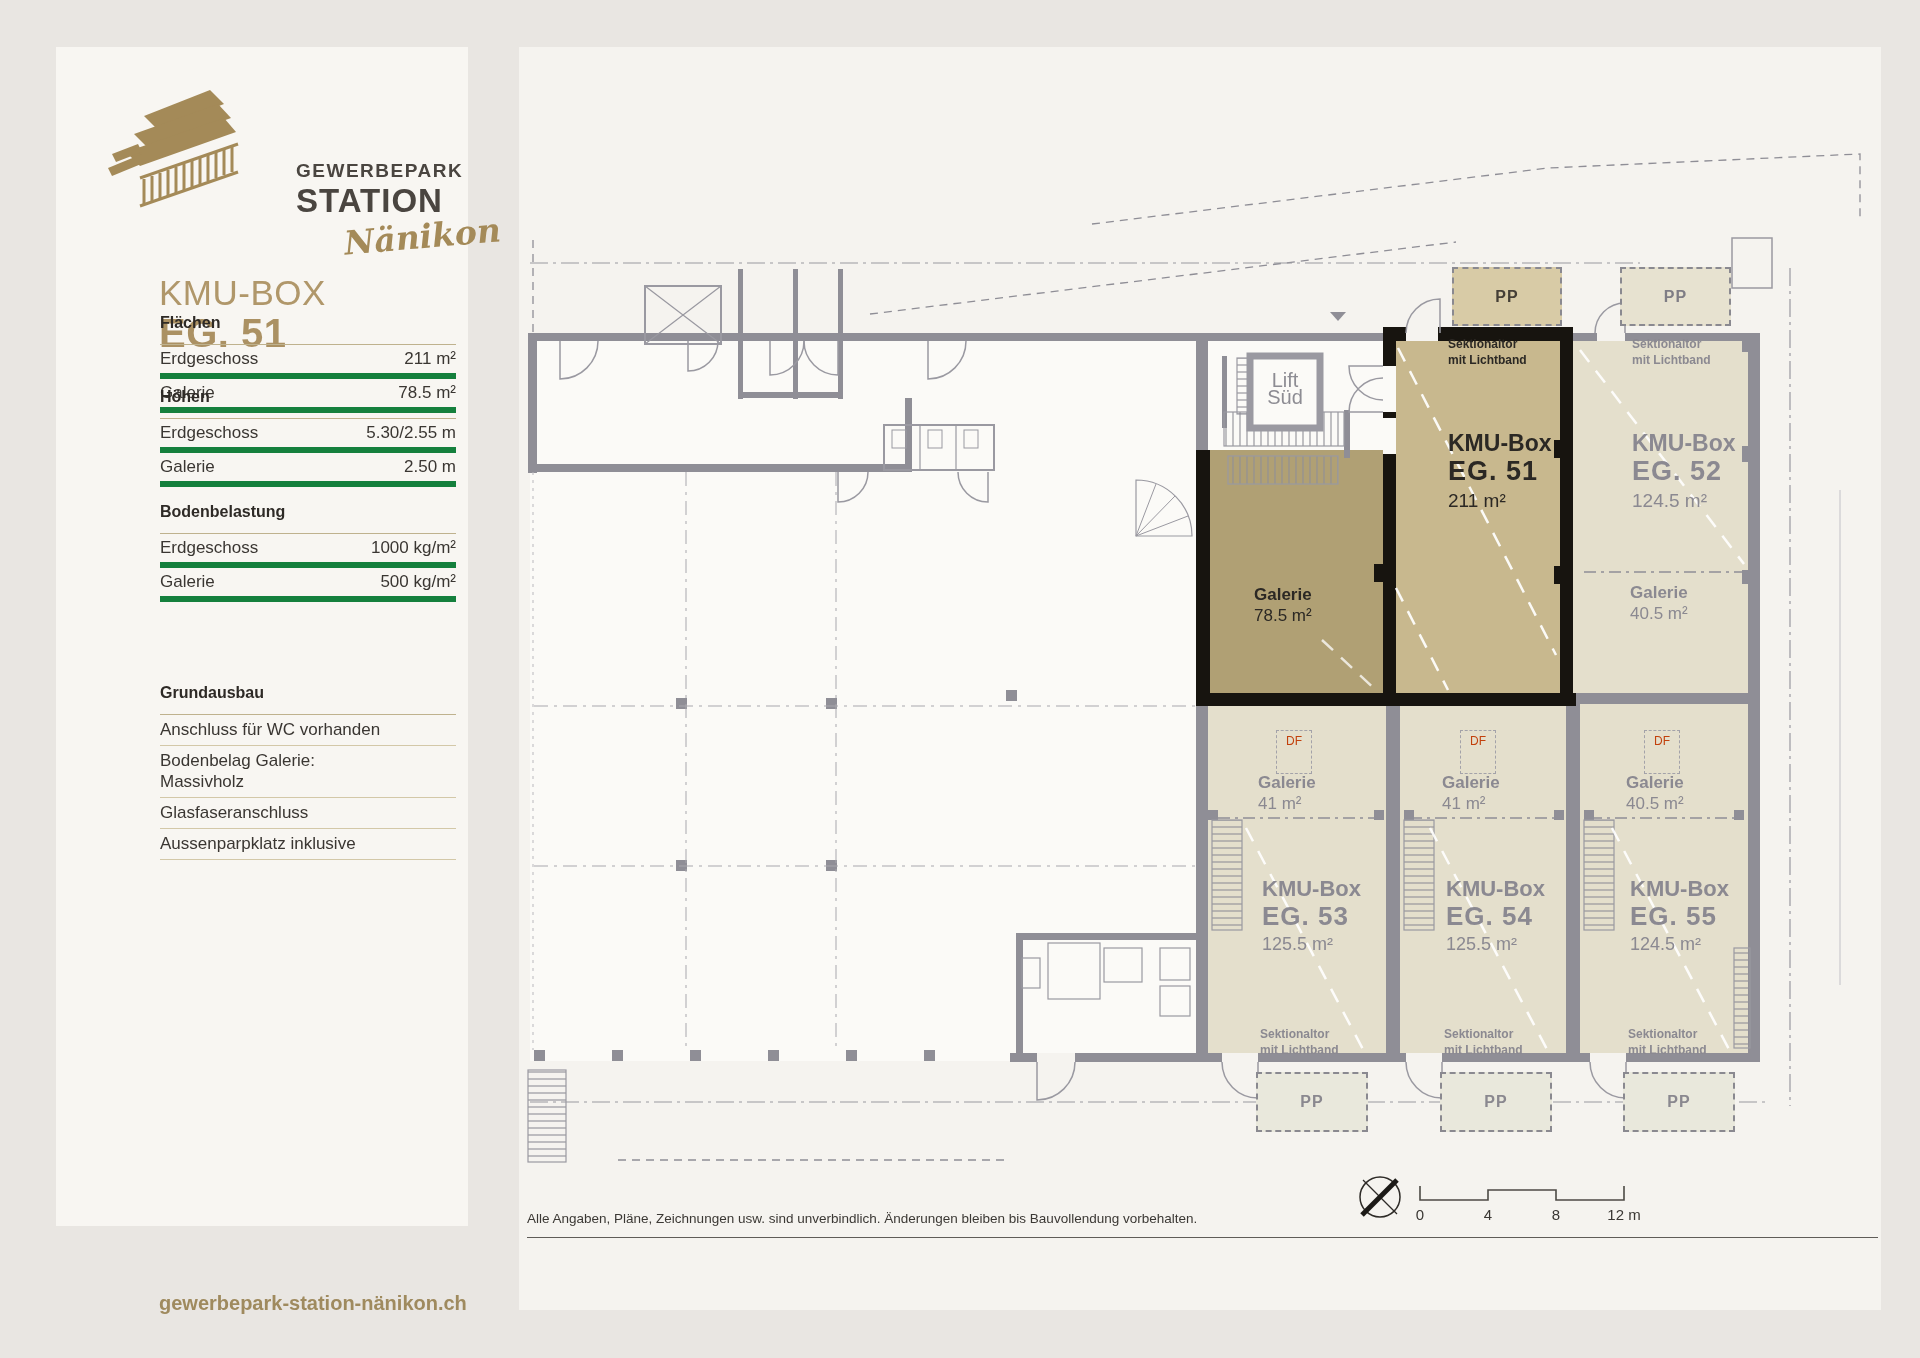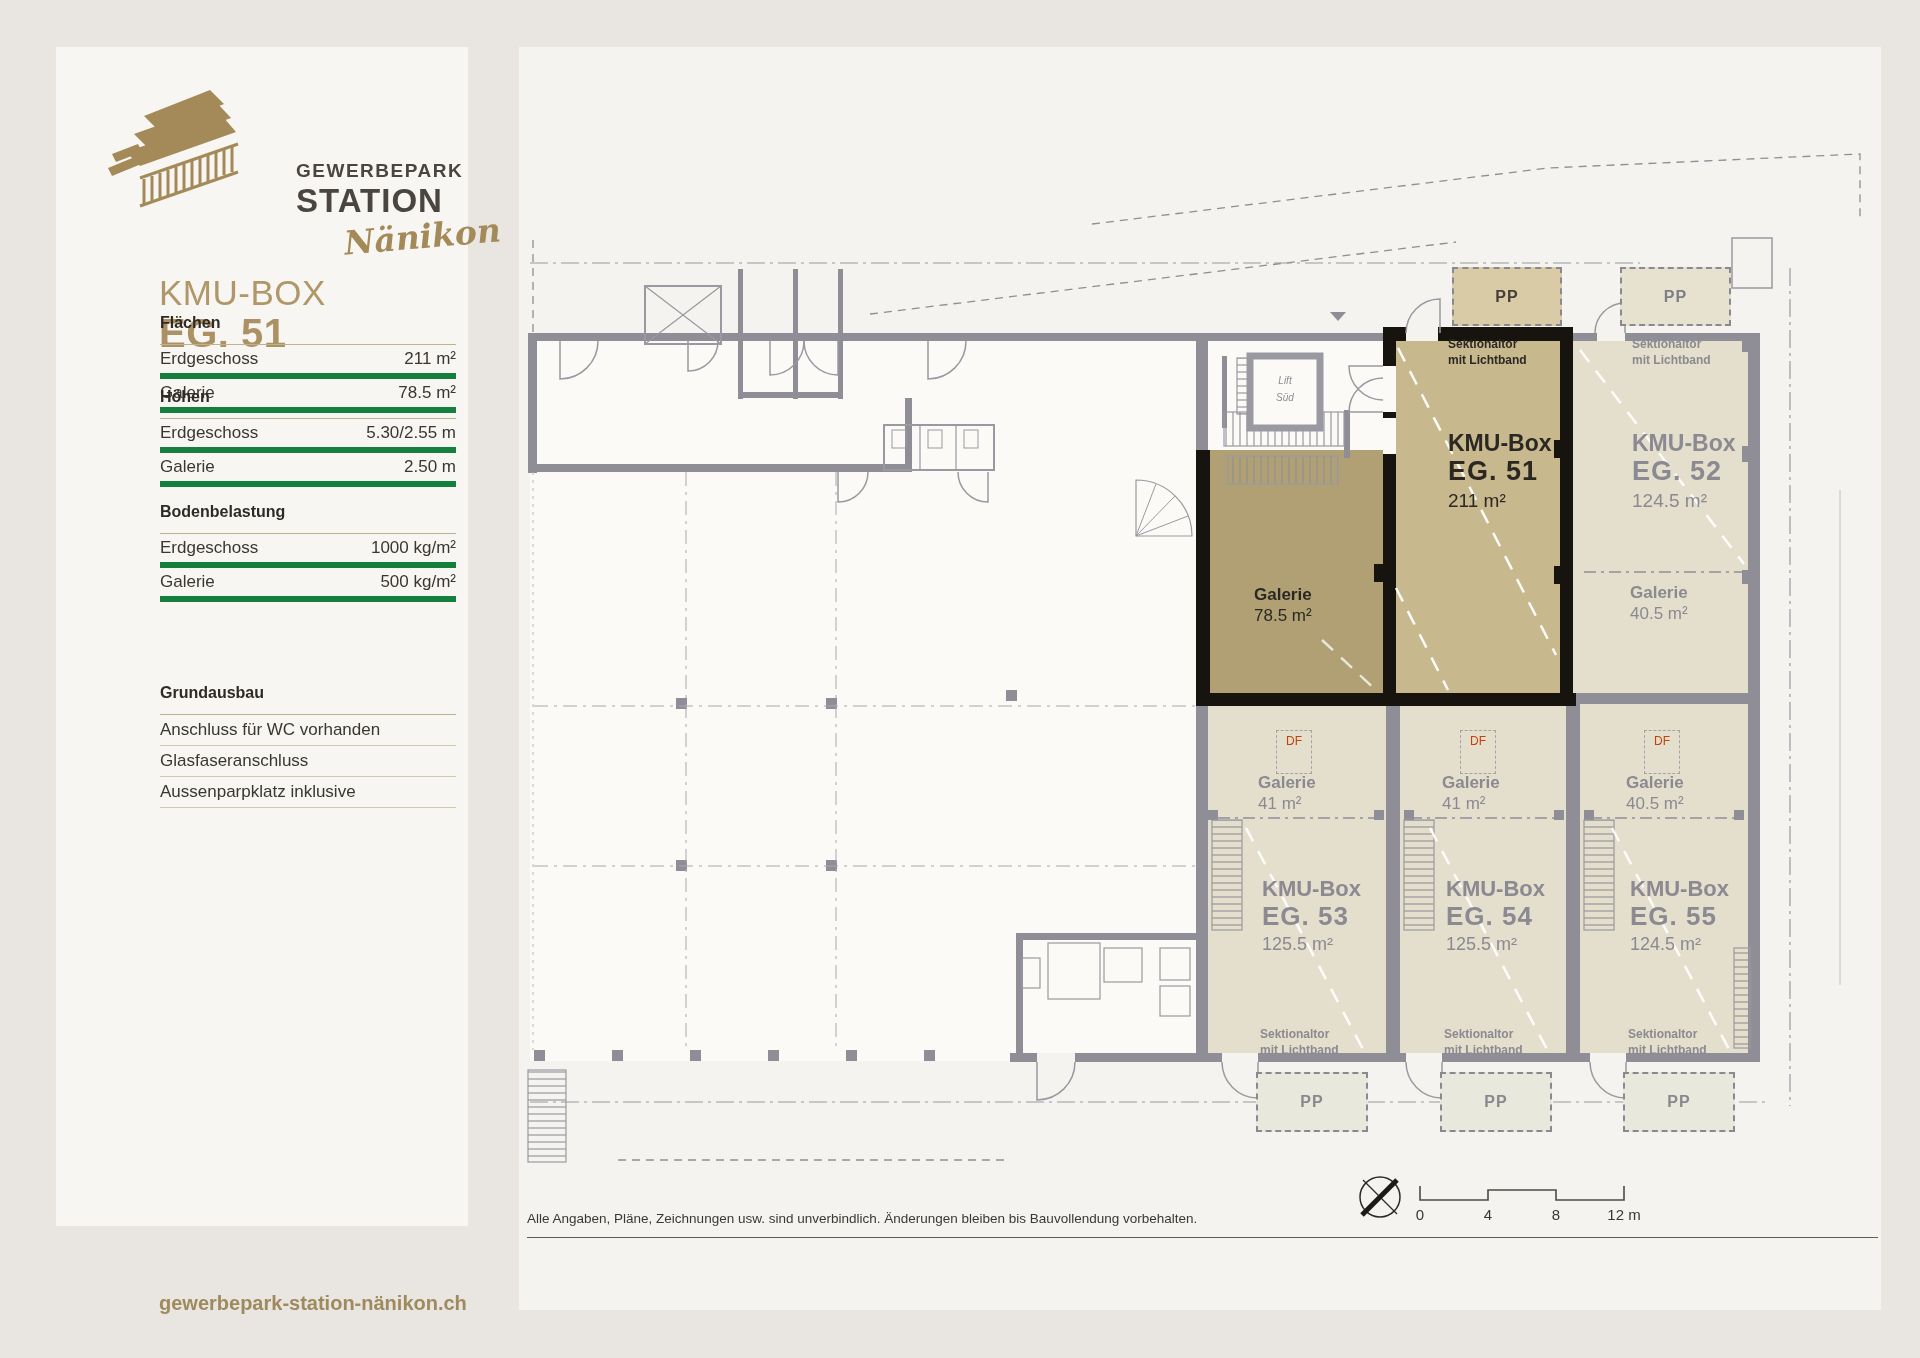--- a/index.html
+++ b/index.html
@@ -39,21 +39,21 @@
   .unit-lbl.small .name{font-size:22px;line-height:25px;}
   .unit-lbl.small .uid{font-size:26px;line-height:30px;}
   .unit-lbl.small .area{font-size:18px;line-height:26px;}
   .gal-lbl .name{font-size:17px;font-weight:700;line-height:21px;}
   .gal-lbl .area{font-size:17px;line-height:21px;}
   .pp{position:absolute;border:2px dashed #8a8990;display:flex;align-items:center;justify-content:center;
       font-size:16px;font-weight:700;letter-spacing:1px;}
   .df{position:absolute;width:36px;height:44px;border:1.5px dashed #a3a2a9;font-size:12px;
       color:#c2410c;text-align:center;padding-top:3px;box-sizing:border-box;}
   .lift-lbl{position:absolute;left:1252px;top:372px;width:66px;text-align:center;
-            font-size:10px;line-height:17px;color:#8d8c93;font-style:italic;}
+            font-size:20px;line-height:17px;color:#8d8c93;}
   .scale-num{position:absolute;top:1206px;width:44px;text-align:center;font-size:15px;color:#3a3733;}
   .disclaimer{position:absolute;left:527px;top:1211px;font-size:13.5px;color:#3b3834;}
   .rule{position:absolute;left:527px;top:1237px;width:1351px;border-top:1.5px solid #5f5c57;}
   .footer{position:absolute;left:527px;top:1252px;font-size:14.5px;color:#3b3834;}
 </style>
 </head>
 <body>
 
 <div id="page">
 
@@ -128,20 +128,24 @@
       <div class="srow">
         <span>Galerie</span>
         <span>500 kg/m²</span>
       </div>
     </div>
 
     <div class="spec-table" style="top:637px;">
       <h3>Grundausbau</h3>
       <div class="gitem">
         <div>Anschluss für WC vorhanden</div>
+      </div>
+      <div class="gitem">
+        <div>Bodenbelag Galerie:</div>
+        <div>Massivholz</div>
       </div>
       <div class="gitem">
         <div>Glasfaseranschluss</div>
       </div>
       <div class="gitem">
         <div>Aussenparpklatz inklusive</div>
       </div>
     </div>
 
     <div class="website">gewerbepark-station-nänikon.ch</div>

